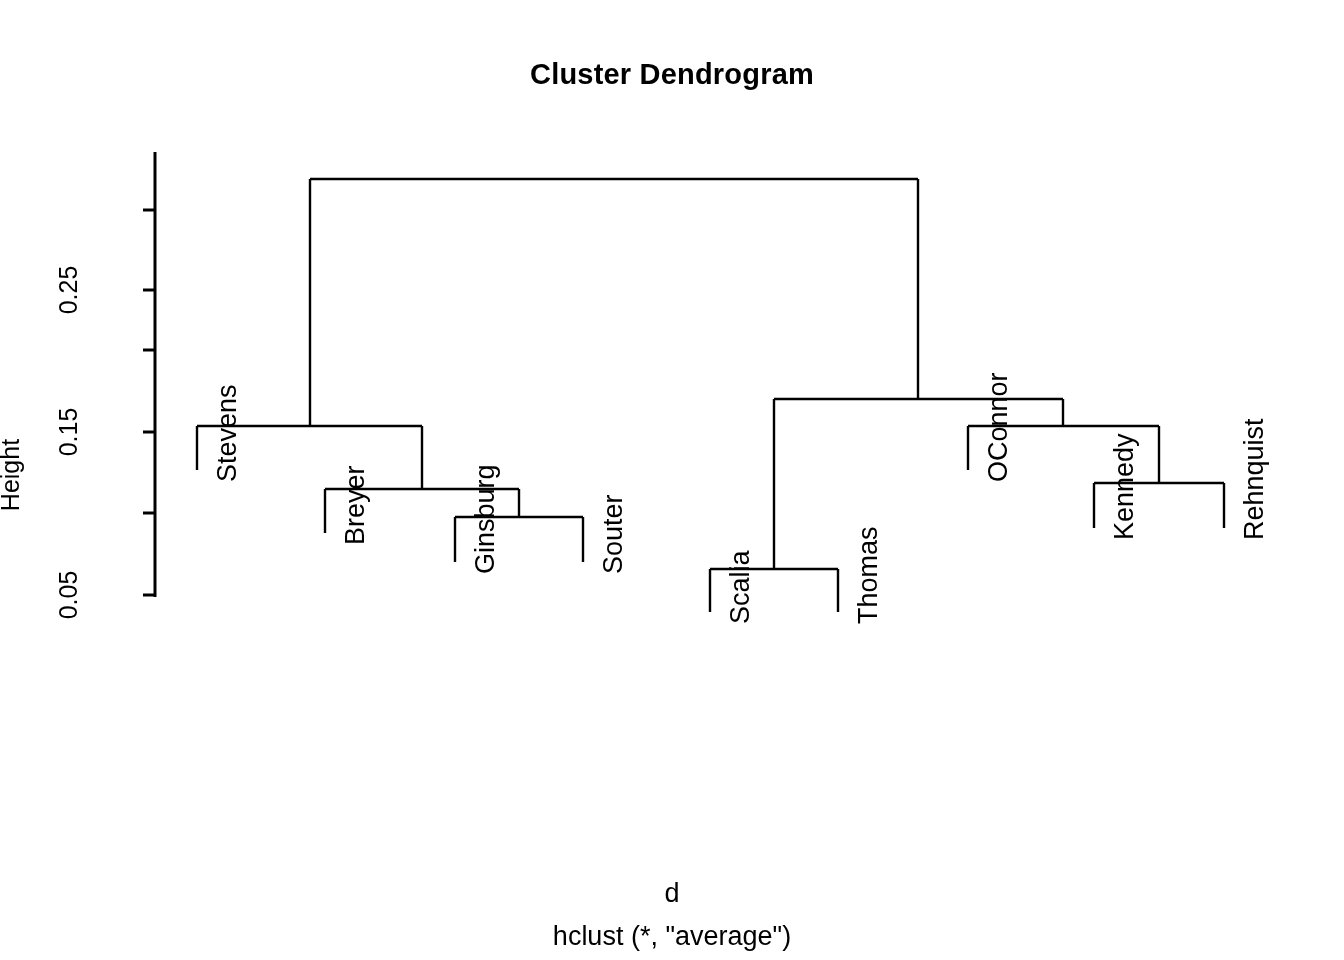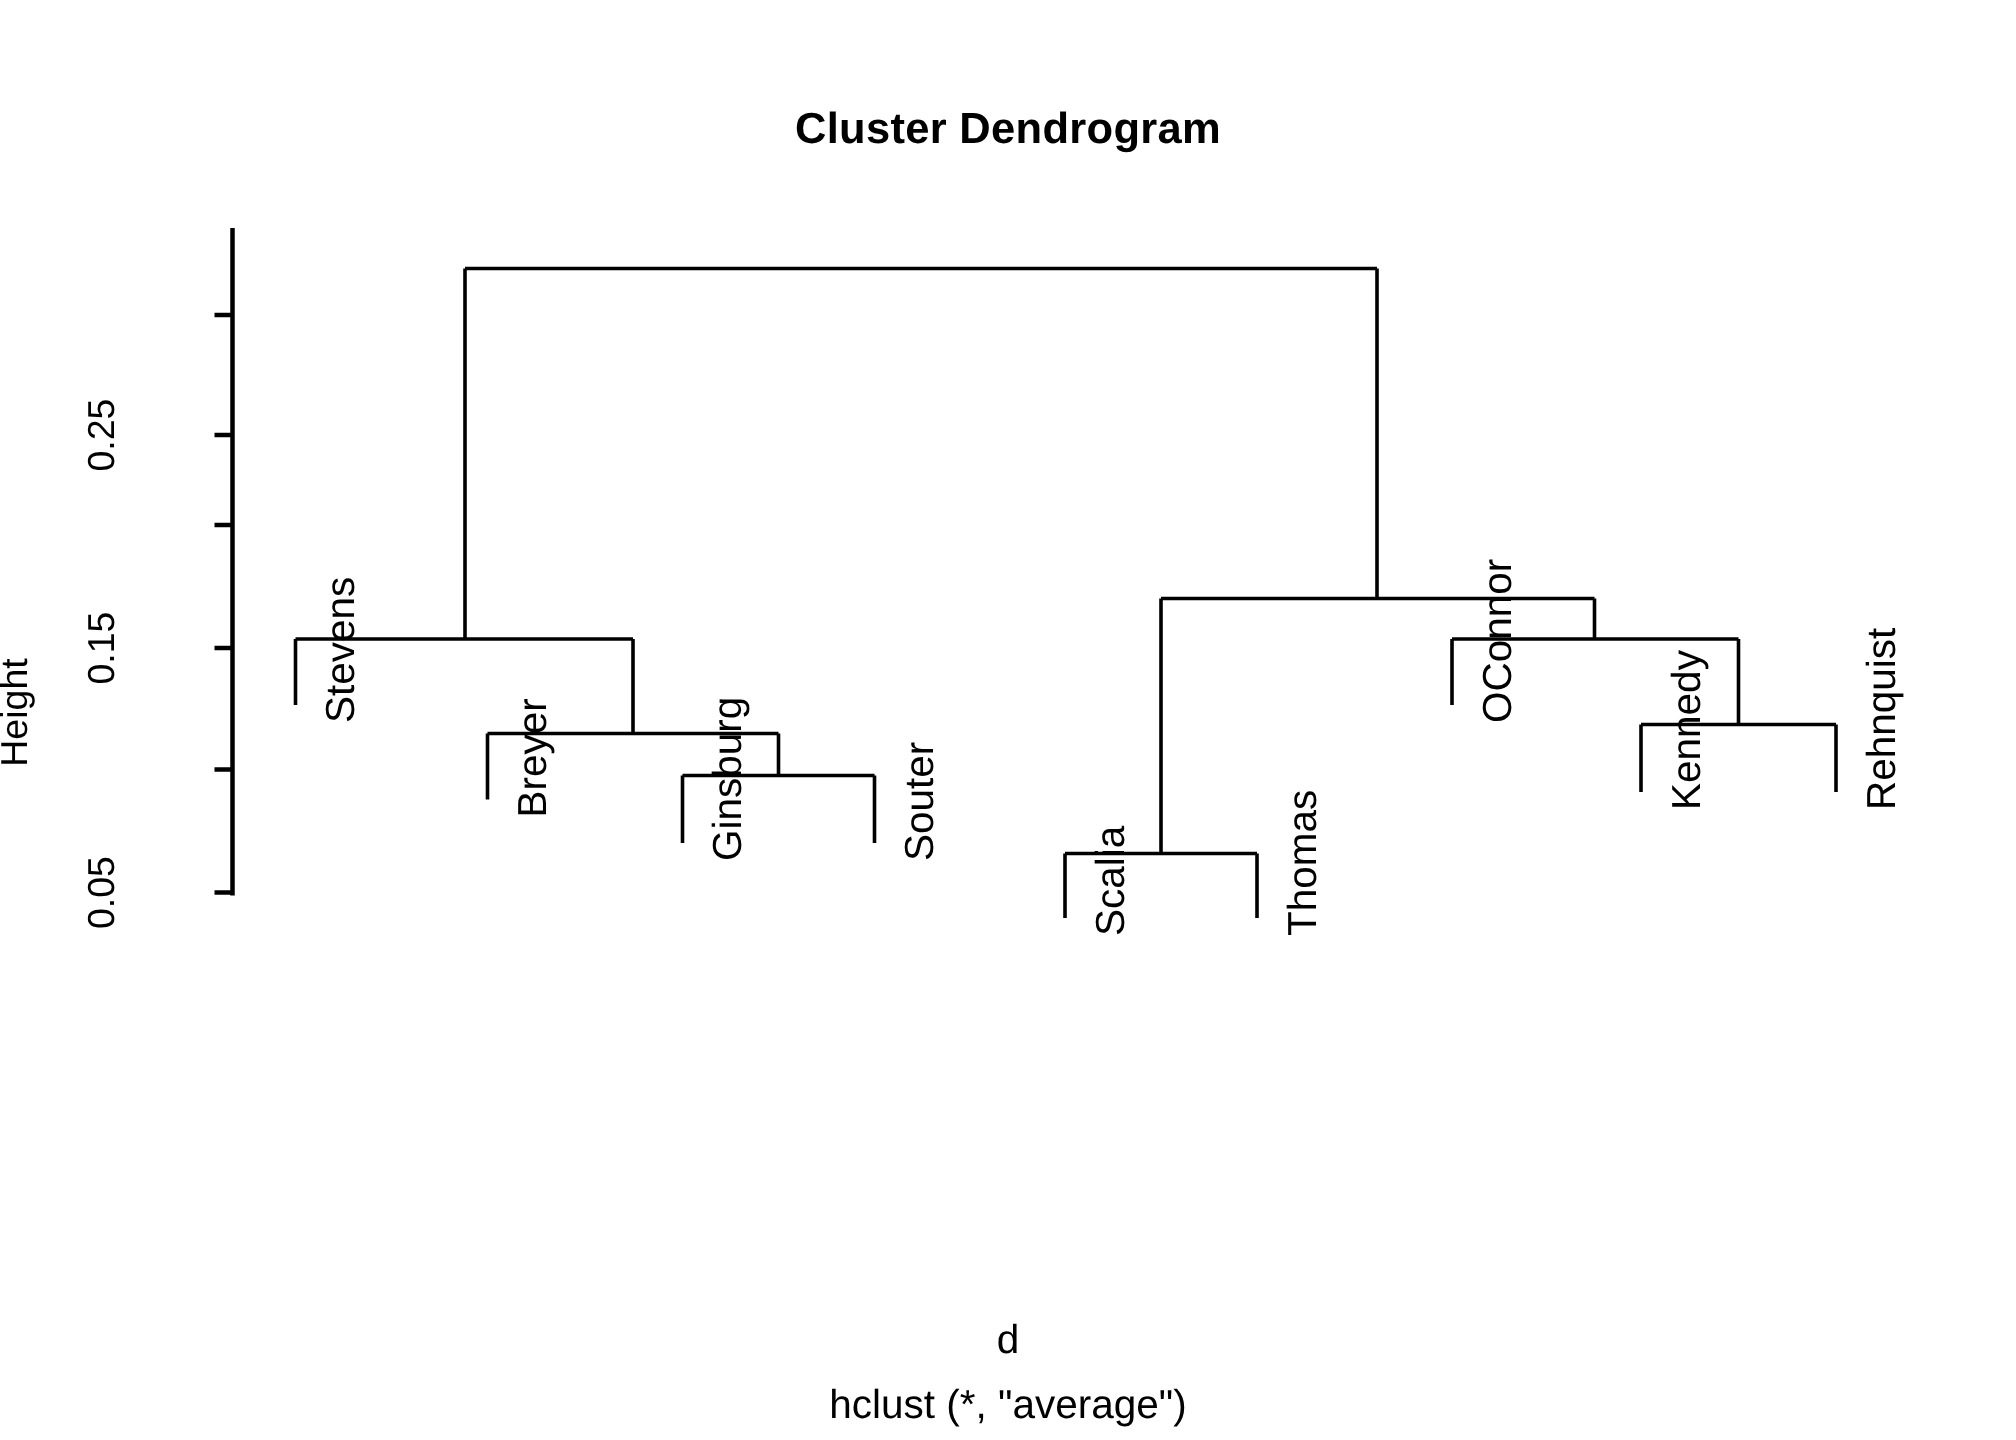--- a/index.html
+++ b/index.html
@@ -11,21 +11,21 @@
     position: relative;
     width: 1344px;
     height: 960px;
     background: #ffffff;
     font-family: "Liberation Sans", sans-serif;
     overflow: hidden;
   }
   #title {
     position: absolute;
     left: 0;
-    top: 70px;
+    top: 58px;
     width: 1344px;
     text-align: center;
     font-size: 29px;
     font-weight: bold;
     color: #000000;
     letter-spacing: 0.2px;
   }
   #ylab {
     position: absolute;
     left: 10px;

